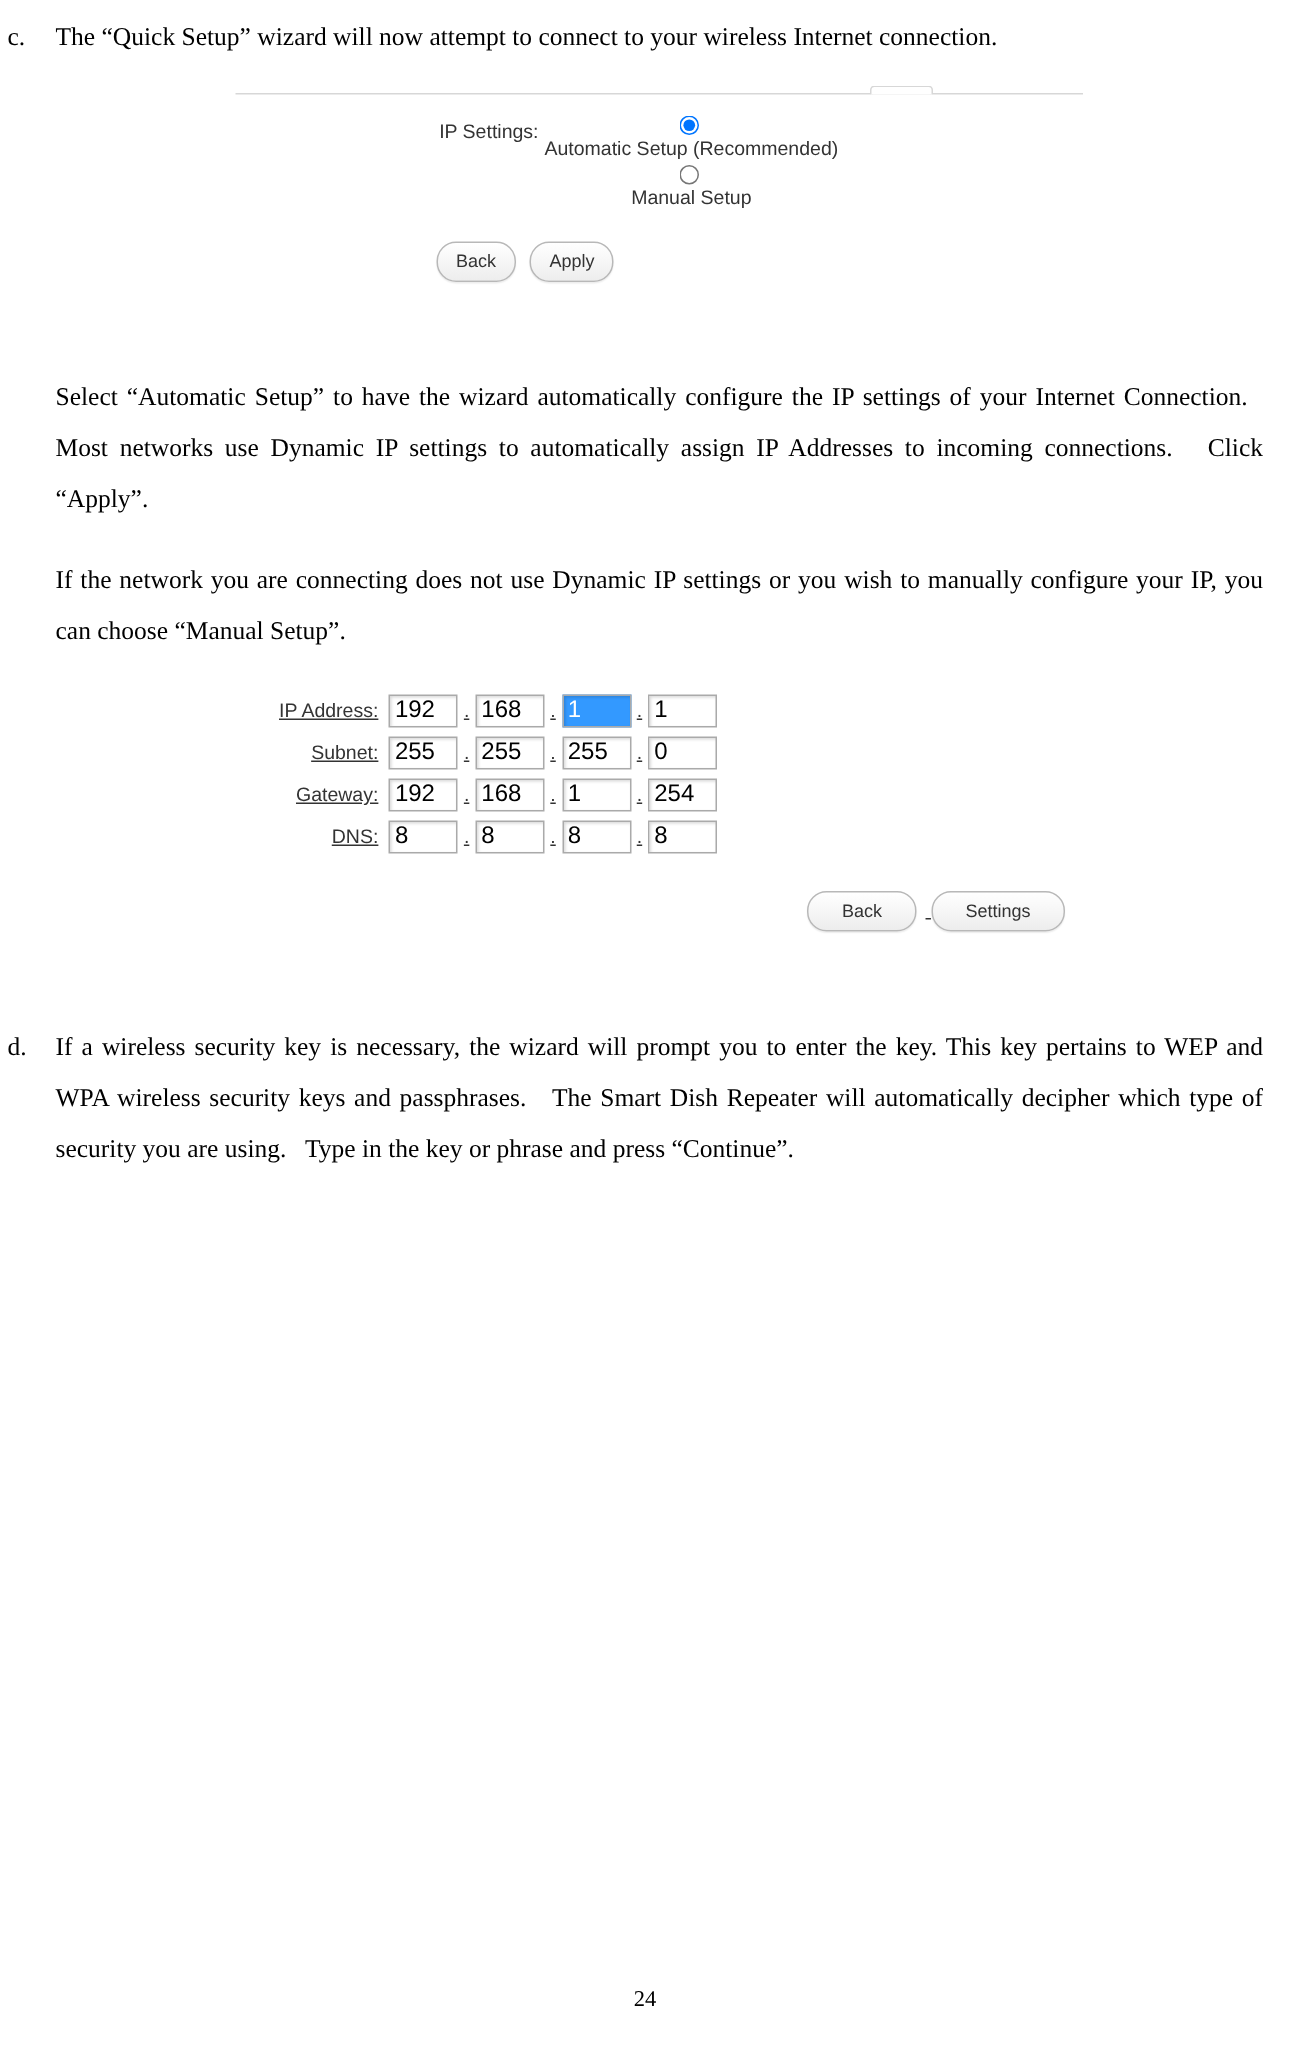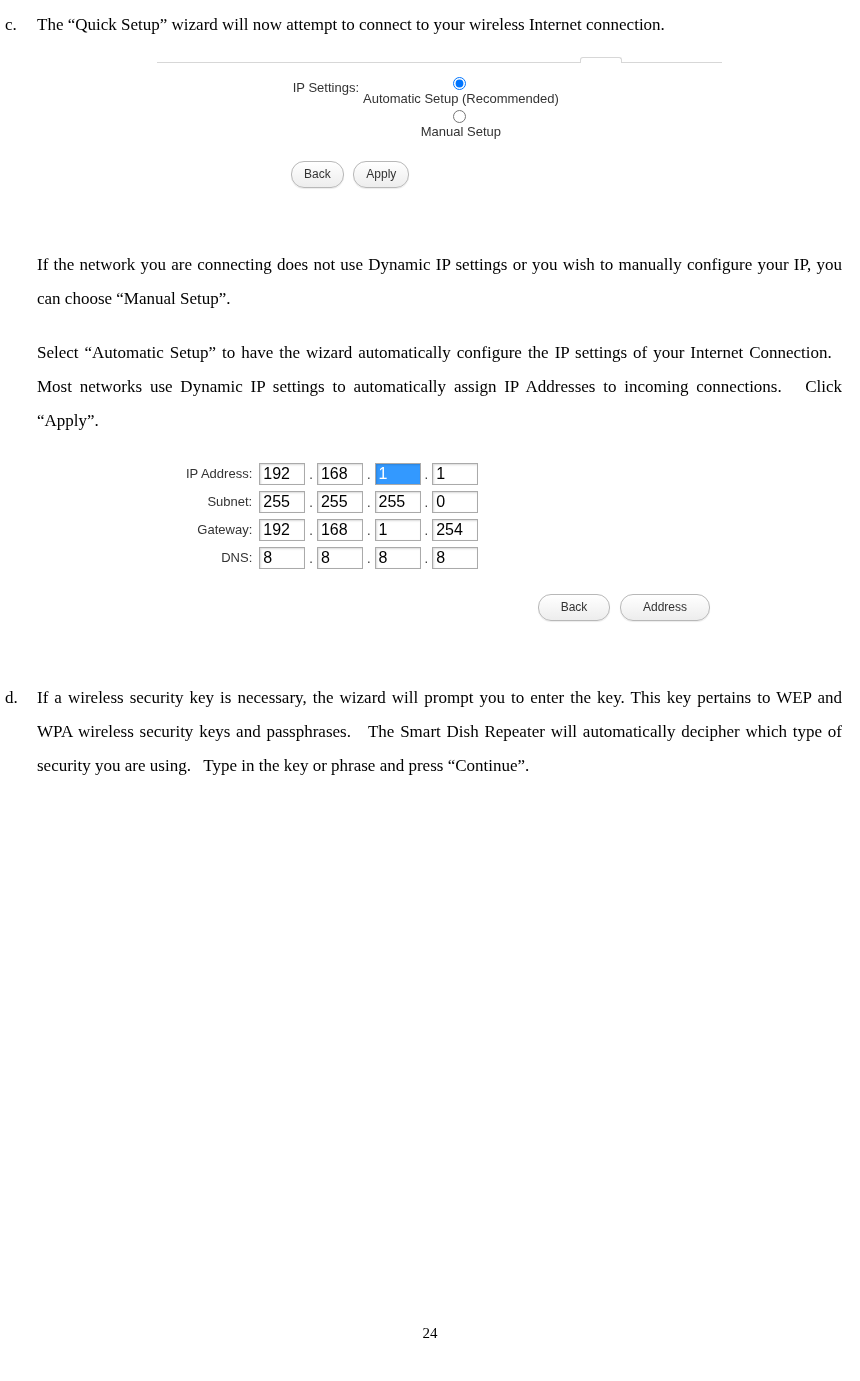--- a/index.html
+++ b/index.html
@@ -88,20 +88,21 @@
   }
 
   
   .shot2 {
     width: 565px;
     margin: 16px auto 60px auto;
     font-family: Arial, Helvetica, sans-serif;
     font-size: 13px;
     line-height: 1.4;
     color: #333;
+    text-decoration: underline;
   }
   .shot2 table { border-collapse: separate; border-spacing: 0 4px; margin-left:28px;}
   .shot2 td.lbl { text-align:right; padding-right:6px; white-space:nowrap;}
   .shot2 input.oct {
     width:38px;
     height:18px;
     font-family: Arial, sans-serif;
     font-size:16px;
     text-align:left;
     padding:1px 3px;
@@ -150,22 +151,22 @@
               <span>Manual Setup</span>
             </div>
           </div>
         </div>
         <div class="btnrow">
           <span class="btn">Back</span>
           <span class="btn">Apply</span>
         </div>
       </div>
 
+      <p>Select “Automatic Setup” to have the wizard automatically configure the IP settings of your Internet Connection.&nbsp;&nbsp; Most networks use Dynamic IP settings to automatically assign IP Addresses to incoming connections.&nbsp;&nbsp; Click “Apply”.</p>
       <p>If the network you are connecting does not use Dynamic IP settings or you wish to manually configure your IP, you can choose “Manual Setup”.</p>
-      <p>Select “Automatic Setup” to have the wizard automatically configure the IP settings of your Internet Connection.&nbsp;&nbsp; Most networks use Dynamic IP settings to automatically assign IP Addresses to incoming connections.&nbsp;&nbsp; Click “Apply”.</p>
 
       <div class="shot2">
         <table>
           <tbody>
               <tr>
             <td class="lbl">IP Address:</td>
             <td>
               <input class="oct" value="192" style=""><span class="dot">.</span><input class="oct" value="168" style=""><span class="dot">.</span><input class="oct sel" value="1" style=""><span class="dot">.</span><input class="oct" value="1" style="">
             </td>
           </tr>
@@ -184,21 +185,21 @@
           <tr>
             <td class="lbl">DNS:</td>
             <td>
               <input class="oct" value="8" style=""><span class="dot">.</span><input class="oct" value="8" style=""><span class="dot">.</span><input class="oct" value="8" style=""><span class="dot">.</span><input class="oct" value="8" style="">
             </td>
           </tr>
         </tbody>
           </table>
         <div class="btnrow2">
           <span class="btn">Back</span>
-          <span class="btn">Address</span>
+          <span class="btn">Settings</span>
         </div>
       </div>
 
     </div>
   </div>
 
   <div class="list-item">
     <div class="list-marker">d.</div>
     <div class="list-body">
       <p>If a wireless security key is necessary, the wizard will prompt you to enter the key. This key pertains to WEP and WPA wireless security keys and passphrases.&nbsp;&nbsp; The Smart Dish Repeater will automatically decipher which type of security you are using.&nbsp;&nbsp; Type in the key or phrase and press “Continue”.</p>

